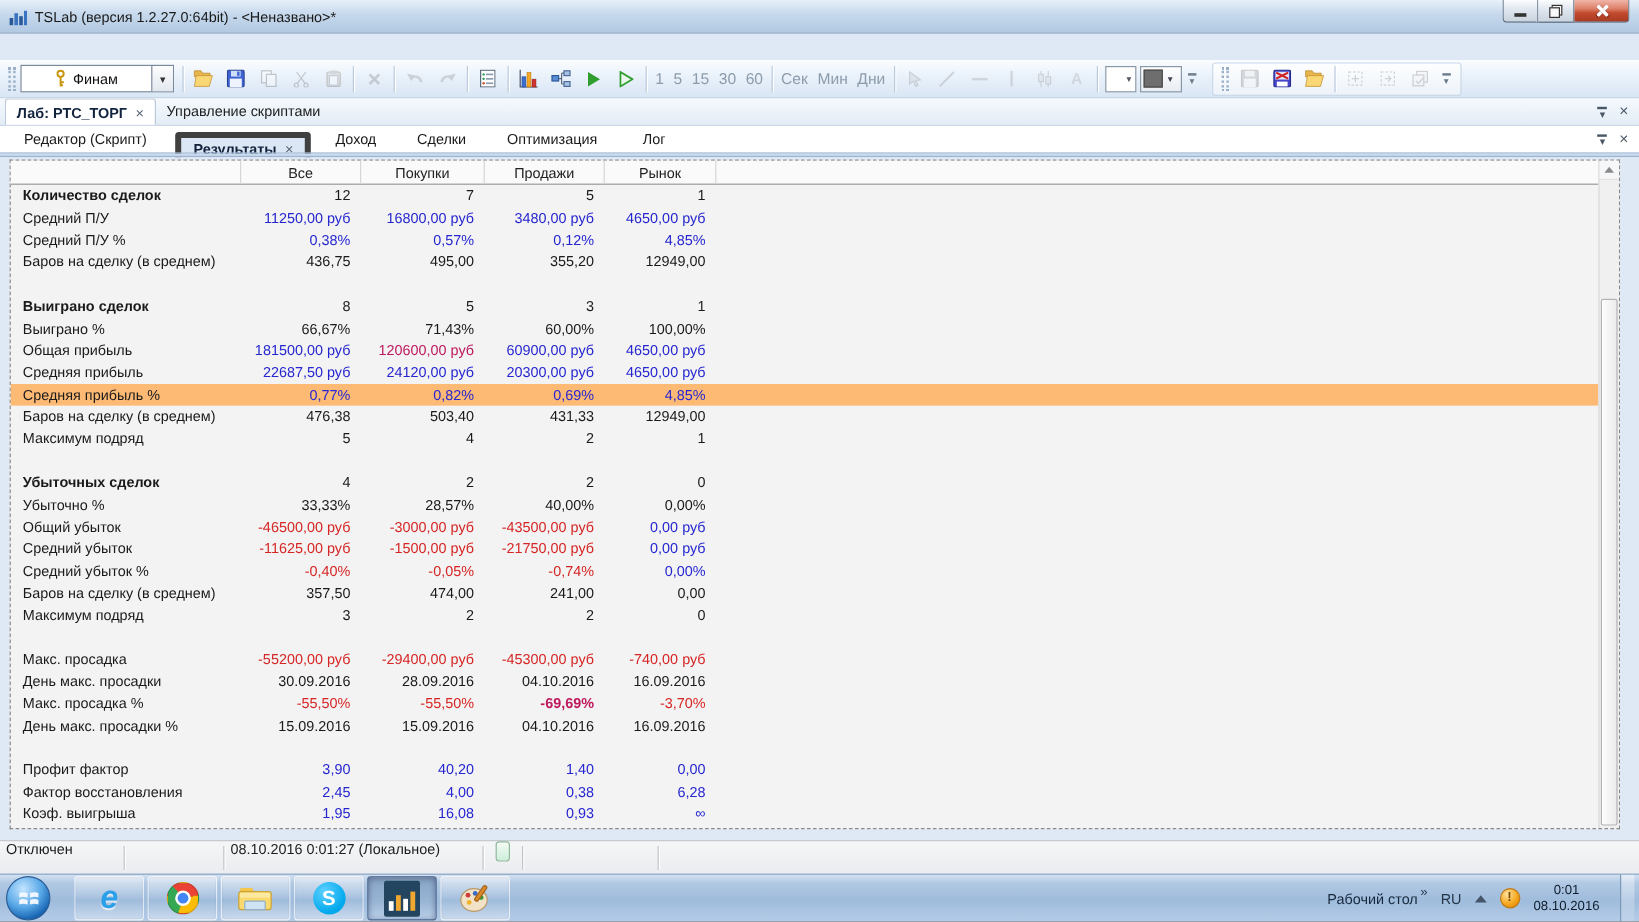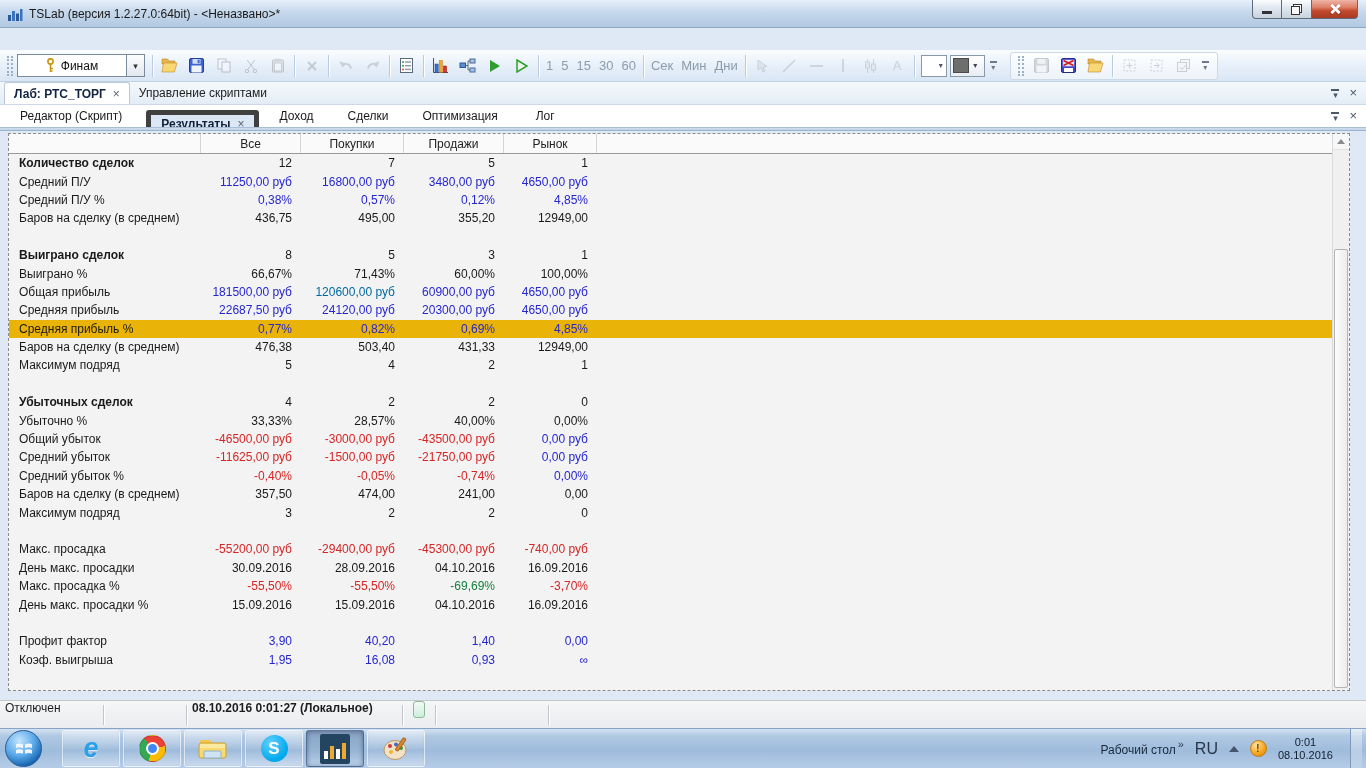--- a/index.html
+++ b/index.html
@@ -131,21 +131,21 @@
   .chrome-in{width:13px;height:13px;border-radius:50%;background:#fff;display:flex;align-items:center;justify-content:center;}
   .chrome-core{width:9px;height:9px;border-radius:50%;background:#4285f4;}
   .skype{width:27px;height:27px;border-radius:50%;background:radial-gradient(circle at 35% 30%,#5fd0ff,#00a8ec 70%);
     color:#fff;font-weight:bold;font-size:17px;display:flex;align-items:center;justify-content:center;}
   .tslab-ico{width:30px;height:30px;background:#24455f;border-radius:2px;display:flex;align-items:flex-end;justify-content:center;gap:2px;padding:5px 4px;}
   .tslab-ico i{display:block;width:4px;background:#fff;}
   .tslab-ico i.o{background:#f0a830;}
   .tray{margin-left:auto;display:flex;align-items:center;gap:11px;padding-right:4px;}
   .desk-label{font-size:12px;color:#17283c;}
   .chev{font-size:11px;color:#2a3a4e;position:relative;top:-6px;margin-left:2px;}
-  .lang{font-size:16px;color:#26364a;}
+  .lang{font-size:12px;color:#26364a;}
   .tray-up{width:0;height:0;border-left:5px solid transparent;border-right:5px solid transparent;border-bottom:6px solid #44556a;}
   .alert{width:17px;height:17px;border-radius:50%;flex:none;position:relative;
     background:radial-gradient(circle at 35% 28%,#ffe2a0,#f6a81f 55%,#d97f06);border:1px solid #c07a12;}
   .alert::after{content:"!";position:absolute;left:5px;top:1px;font-size:11px;font-weight:bold;color:#7a4a00;}
   .clock{font-size:11px;color:#101e2e;text-align:center;line-height:13px;}
   .showdesk{width:12px;height:40px;border-left:1px solid #7f99b8;flex:none;
     background:linear-gradient(rgba(255,255,255,.45),rgba(255,255,255,.12));margin-left:6px;}
   svg{display:block;}
 </style>
 </head>
@@ -489,32 +489,32 @@
           <div class="trow">
             <div class="lc">Выиграно %</div>
             <div class="vc" style="width: 100px; color: rgb(26, 26, 26);">66,67%</div>
             <div class="vc" style="width: 103px; color: rgb(26, 26, 26);">71,43%</div>
             <div class="vc" style="width: 100px; color: rgb(26, 26, 26);">60,00%</div>
             <div class="vc" style="width: 93px; color: rgb(26, 26, 26);">100,00%</div>
           </div>
           <div class="trow">
             <div class="lc">Общая прибыль</div>
             <div class="vc" style="width: 100px; color: rgb(38, 38, 208);">181500,00 руб</div>
-            <div class="vc" style="width: 103px; color: #0369a1;">120600,00 руб</div>
+            <div class="vc" style="width: 103px; color: #be185d;">120600,00 руб</div>
             <div class="vc" style="width: 100px; color: rgb(38, 38, 208);">60900,00 руб</div>
             <div class="vc" style="width: 93px; color: rgb(38, 38, 208);">4650,00 руб</div>
           </div>
           <div class="trow">
             <div class="lc">Средняя прибыль</div>
             <div class="vc" style="width: 100px; color: rgb(38, 38, 208);">22687,50 руб</div>
             <div class="vc" style="width: 103px; color: rgb(38, 38, 208);">24120,00 руб</div>
             <div class="vc" style="width: 100px; color: rgb(38, 38, 208);">20300,00 руб</div>
             <div class="vc" style="width: 93px; color: rgb(38, 38, 208);">4650,00 руб</div>
           </div>
-          <div class="trow" style="background: #eab308;">
+          <div class="trow" style="background: #fdba74;">
             <div class="lc">Средняя прибыль %</div>
             <div class="vc" style="width: 100px; color: rgb(38, 38, 208);">0,77%</div>
             <div class="vc" style="width: 103px; color: rgb(38, 38, 208);">0,82%</div>
             <div class="vc" style="width: 100px; color: rgb(38, 38, 208);">0,69%</div>
             <div class="vc" style="width: 93px; color: rgb(38, 38, 208);">4,85%</div>
           </div>
           <div class="trow">
             <div class="lc">Баров на сделку (в среднем)</div>
             <div class="vc" style="width: 100px; color: rgb(26, 26, 26);">476,38</div>
             <div class="vc" style="width: 103px; color: rgb(26, 26, 26);">503,40</div>
@@ -590,39 +590,46 @@
             <div class="lc">День макс. просадки</div>
             <div class="vc" style="width: 100px; color: rgb(26, 26, 26);">30.09.2016</div>
             <div class="vc" style="width: 103px; color: rgb(26, 26, 26);">28.09.2016</div>
             <div class="vc" style="width: 100px; color: rgb(26, 26, 26);">04.10.2016</div>
             <div class="vc" style="width: 93px; color: rgb(26, 26, 26);">16.09.2016</div>
           </div>
           <div class="trow">
             <div class="lc">Макс. просадка %</div>
             <div class="vc" style="width: 100px; color: rgb(214, 37, 37);">-55,50%</div>
             <div class="vc" style="width: 103px; color: rgb(214, 37, 37);">-55,50%</div>
-            <div class="vc" style="width: 100px; color: #15803d;">-69,69%</div>
+            <div class="vc" style="width: 100px; color: #be185d; font-weight: bold;">-69,69%</div>
             <div class="vc" style="width: 93px; color: rgb(214, 37, 37);">-3,70%</div>
           </div>
           <div class="trow">
             <div class="lc">День макс. просадки %</div>
             <div class="vc" style="width: 100px; color: rgb(26, 26, 26);">15.09.2016</div>
             <div class="vc" style="width: 103px; color: rgb(26, 26, 26);">15.09.2016</div>
             <div class="vc" style="width: 100px; color: rgb(26, 26, 26);">04.10.2016</div>
             <div class="vc" style="width: 93px; color: rgb(26, 26, 26);">16.09.2016</div>
           </div>
           <div class="spacer-row"></div>
           <div class="trow">
             <div class="lc">Профит фактор</div>
             <div class="vc" style="width: 100px; color: rgb(38, 38, 208);">3,90</div>
             <div class="vc" style="width: 103px; color: rgb(38, 38, 208);">40,20</div>
             <div class="vc" style="width: 100px; color: rgb(38, 38, 208);">1,40</div>
             <div class="vc" style="width: 93px; color: rgb(38, 38, 208);">0,00</div>
           </div>
           <div class="trow">
+            <div class="lc">Фактор восстановления</div>
+            <div class="vc" style="width: 100px; color: rgb(38, 38, 208);">2,45</div>
+            <div class="vc" style="width: 103px; color: rgb(38, 38, 208);">4,00</div>
+            <div class="vc" style="width: 100px; color: rgb(38, 38, 208);">0,38</div>
+            <div class="vc" style="width: 93px; color: rgb(38, 38, 208);">6,28</div>
+          </div>
+          <div class="trow">
             <div class="lc">Коэф. выигрыша</div>
             <div class="vc" style="width: 100px; color: rgb(38, 38, 208);">1,95</div>
             <div class="vc" style="width: 103px; color: rgb(38, 38, 208);">16,08</div>
             <div class="vc" style="width: 100px; color: rgb(38, 38, 208);">0,93</div>
             <div class="vc" style="width: 93px; color: rgb(38, 38, 208);">∞</div>
           </div>
         </div>
       <div class="vscroll">
         <div class="sb-up">
             <div class="sb-up-arrow"></div>
@@ -632,21 +639,21 @@
     </div>
   </div>
 
   <div class="statusbar">
     <div class="ss" style="width:103px;">
         <span>Отключен</span>
       </div>
     <div class="ssep"></div>
     <div class="ss" style="width:82px;"></div>
     <div class="ssep"></div>
-    <div class="ss" style="width:215px;font-weight:bold;">
+    <div class="ss" style="width:215px;">
         <span>08.10.2016 0:01:27 (Локальное)</span>
       </div>
     <div class="ssep"></div>
     <div class="ss" style="width:32px;justify-content:center;">
         <div class="indicator"></div>
       </div>
     <div class="ssep"></div>
     <div class="ss" style="width:112px;"></div>
     <div class="ssep"></div>
   </div>

